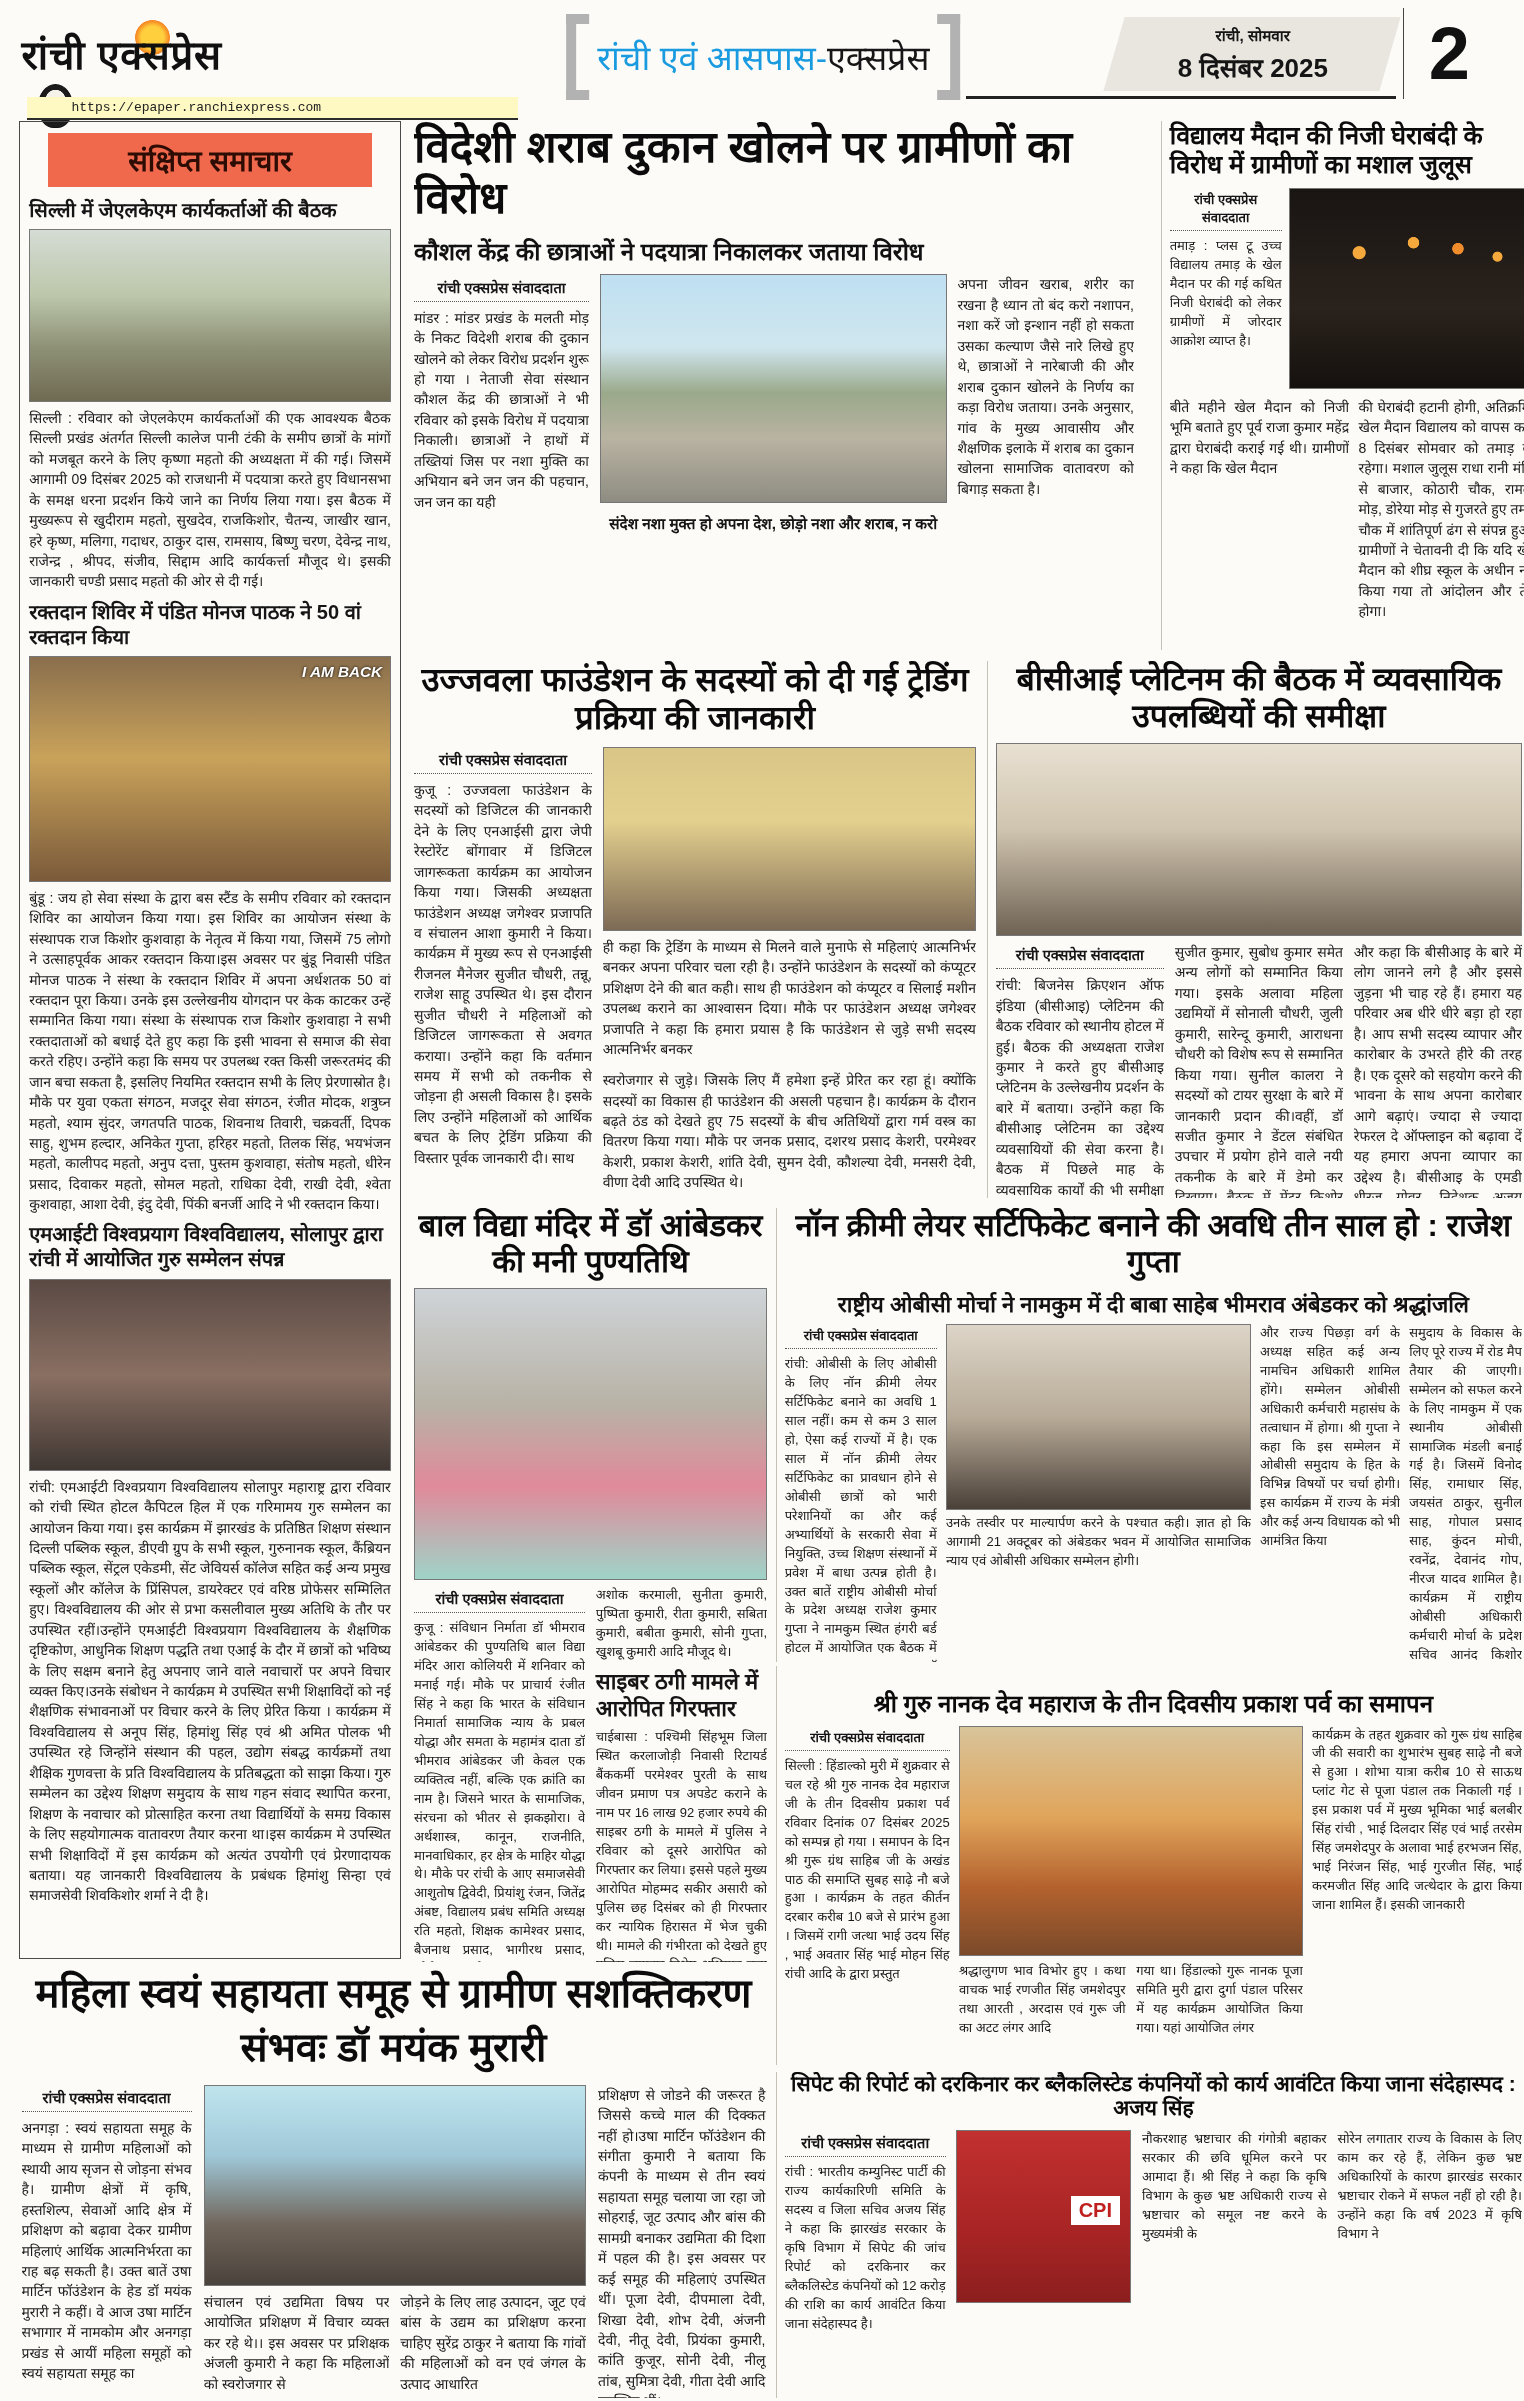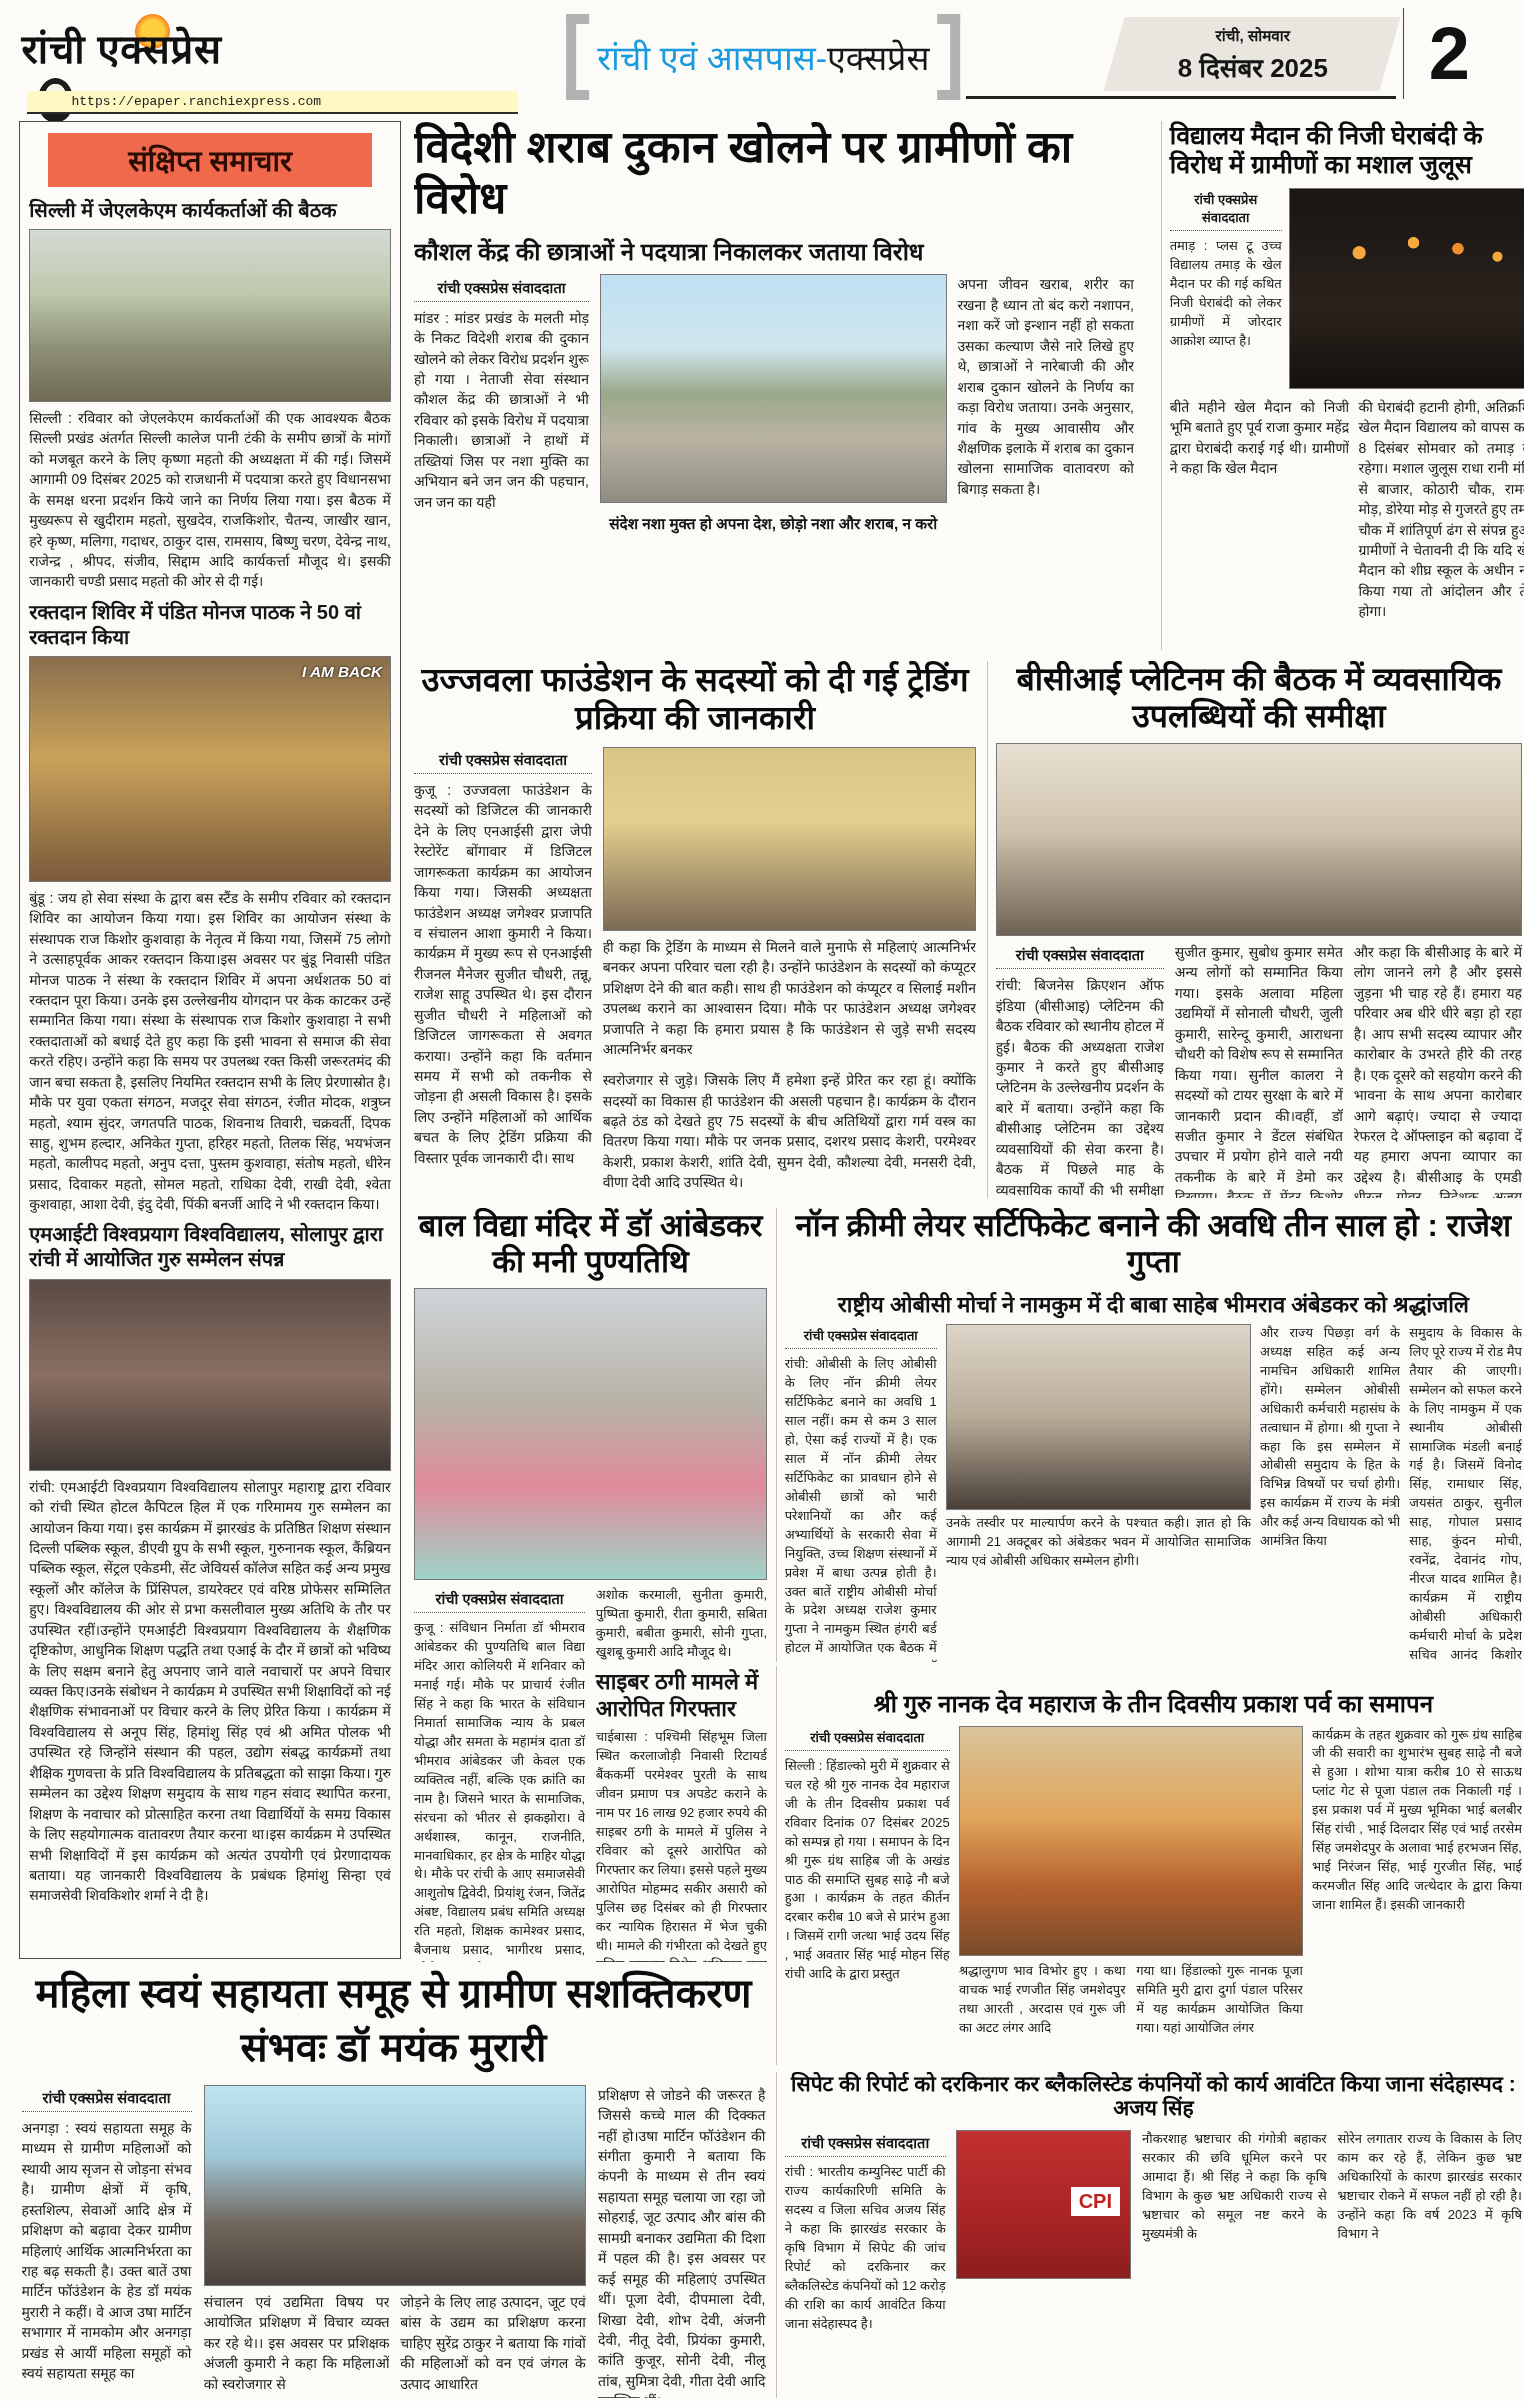--- a/index.html
+++ b/index.html
@@ -1,21 +1,21 @@
 <!DOCTYPE html>
 <html lang="hi" style="font-size:12.3px"><head>
 <meta charset="utf-8">
 <style>
   * { margin:0; padding:0; box-sizing:border-box; }
   body { background:#888; font-family:"Liberation Sans","DejaVu Sans",sans-serif; }
   .page { position:relative; width:1524px; height:2401px; background:#fcfbf8; color:#151515; overflow:hidden; }
 
   
   .masthead { position:absolute; left:15.3px; top:4.6px; width:1496px; height:109px; }
-  .logo-wrap { position:absolute; left:6.1px; top:15px; width:361px; }
+  .logo-wrap { position:absolute; left:6.1px; top:21px; width:361px; }
   .logo { font-size:40px; font-weight:bold; color:#101010; letter-spacing:0.8px; position:relative; z-index:2; }
   .sun { position:absolute; left:114px; top:-6.1px; width:35px; height:35px; border-radius:50%;
          background:radial-gradient(circle,#ffcf3d 0 45%,#f58220 70%,transparent 72%); z-index:1; }
   .url-bar { position:absolute; left:6.1px; top:71px; width:491px; height:23px; background:#fef9c3;
              display:flex; align-items:center; padding-left:44px; font-size:13px; color:#222;
              font-family:"Liberation Mono","DejaVu Sans Mono",monospace; border-bottom:2.3px solid #2c2c2c; }
   .emblem { position:absolute; left:17px; top:58px; width:35px; height:44px; border-radius:50% 50% 45% 45%;
             background:radial-gradient(circle at 50% 35%, #f5f2ea 0 30%, #1c1c1c 32%); border:1.5px solid #111; }
   .banner { position:absolute; left:50%; top:9.2px; transform:translateX(-50%); display:flex; align-items:center; gap:7.7px; }
   .bracket { width:23px; height:86px; border:10px solid #b2b2b2; }
@@ -266,21 +266,21 @@
     </div>
   </div>
 
   <div class="block cpi rule-l">
     <div class="headline">सिपेट की रिपोर्ट को दरकिनार कर ब्लैकलिस्टेड कंपनियों को कार्य आवंटित किया जाना संदेहास्पद : अजय सिंह</div>
     <div class="cols" style="margin-top:9.2px;gap:10.7px;">
       <div style="width:161px;">
         <div class="byline">रांची एक्सप्रेस संवाददाता</div>
         <div class="col" style="font-size:13px;">रांची : भारतीय कम्युनिस्ट पार्टी की राज्य कार्यकारिणी समिति के सदस्य व जिला सचिव अजय सिंह ने कहा कि झारखंड सरकार के कृषि विभाग में सिपेट की जांच रिपोर्ट को दरकिनार कर ब्लैकलिस्टेड कंपनियों को 12 करोड़ की राशि का कार्य आवंटित किया जाना संदेहास्पद है।</div>
       </div>
-      <div class="ph ph-cpi" style="width:175px;height:149px;">
+      <div class="ph ph-cpi" style="width:175px;height:173px;">
         <span class="ph-label cpi-tag">CPI</span>
       </div>
       <div class="col" style="flex:1;font-size:13px;">नौकरशाह भ्रष्टाचार की गंगोत्री बहाकर सरकार की छवि धूमिल करने पर आमादा हैं। श्री सिंह ने कहा कि कृषि विभाग के कुछ भ्रष्ट अधिकारी राज्य से भ्रष्टाचार को समूल नष्ट करने के मुख्यमंत्री के</div>
       <div class="col" style="flex:1;font-size:13px;">सोरेन लगातार राज्य के विकास के लिए काम कर रहे हैं, लेकिन कुछ भ्रष्ट अधिकारियों के कारण झारखंड सरकार भ्रष्टाचार रोकने में सफल नहीं हो रही है। उन्होंने कहा कि वर्ष 2023 में कृषि विभाग ने</div>
     </div>
   </div>
 
 </div>
 
 

